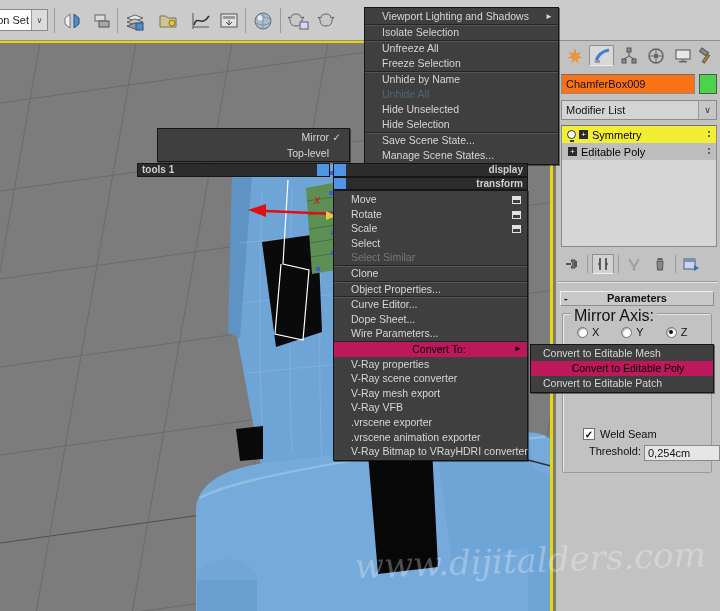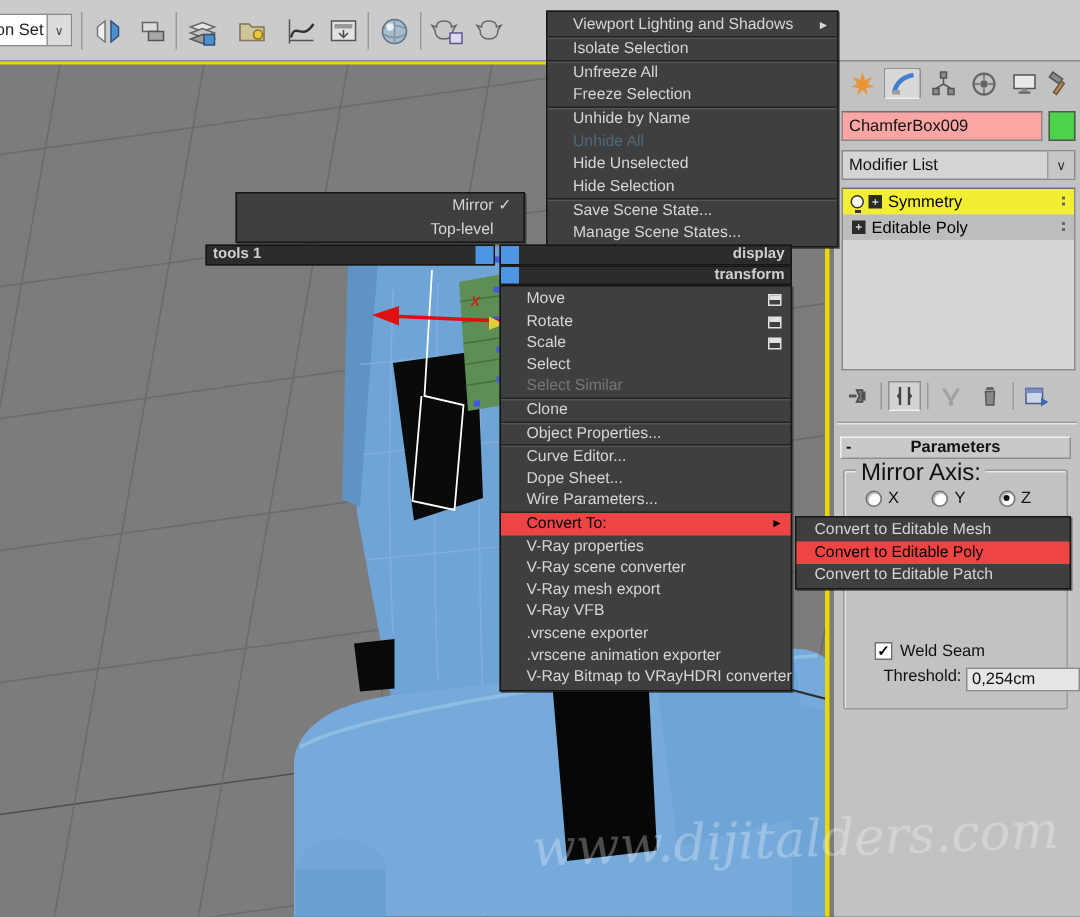--- a/index.html
+++ b/index.html
@@ -27,21 +27,21 @@
   
   #watermark { left:355px; top:540px; width:360px; height:50px; z-index:6;
                font-family:"DejaVu Serif", serif; font-style:italic; font-size:34px;
                color:rgba(255,255,255,0.28); transform:rotate(-2deg); pointer-events:none; white-space:nowrap; }
 
   
   #panel { left:556px; top:41px; width:164px; height:570px; background:#c2c2c2; z-index:2; }
   .ptab { position:absolute; top:4px; width:25px; height:21px; border:1px solid #c2c2c2;
           border-radius:2px; display:flex; align-items:center; justify-content:center; }
   .ptab.active { background:#d8d8d8; border:1px solid #8f8f8f; border-bottom-color:#efefef; }
-  #objname { left:5px; top:33px; width:134px; height:20px; background:#fca5a5;
+  #objname { left:5px; top:33px; width:134px; height:20px; background:#f97316;
              border:1px solid #8a8a8a; border-top-color:#6f6f6f; font-size:11px; color:#111;
              display:flex; align-items:center; padding-left:4px; }
   #objcolor { left:143px; top:33px; width:18px; height:20px; border:1px solid #555; }
   #modlist { left:5px; top:59px; width:156px; height:20px; background:#d4d4d4;
              border:1px solid #8a8a8a; font-size:11px; color:#111; display:flex; align-items:center; }
   #modlist .val { flex:1; padding-left:4px; }
   #modlist .chev { width:18px; height:100%; background:#c6c6c6; border-left:1px solid #9a9a9a;
                    display:flex; align-items:center; justify-content:center; font-size:9px; color:#333; }
   #stack { left:5px; top:84px; width:156px; height:122px; background:#d6d6d6;
            border:1px solid #8a8a8a; border-top-color:#6f6f6f; }
@@ -88,21 +88,21 @@
 
   
   .menu { position:absolute; background:#3f3f3f; border:1px solid #161616;
           box-shadow:1px 1px 0 rgba(0,0,0,.45); z-index:20; }
   .mi { position:relative; padding-left:17px; color:#d6d6d6; font-size:10.5px; white-space:nowrap; }
   .q1 .mi { height:15px; line-height:15px; }
   .q2 .mi { height:14.6px; line-height:14.6px; }
   .q3 .mi { height:15px; line-height:15px; padding-left:12px; }
   .mi.dis { color:#767676; }
   .mi.disblue { color:#4e6877; }
-  .mi.hl { background:#ef4444; color:#000; }
+  .mi.hl { background:#be185d; color:#000;text-align:center; }
   .mi .arrow { position:absolute; right:5px; top:0; font-size:8px; }
   .mi .sbox { position:absolute; right:6px; top:4px; width:9px; height:8px;
               border:1px solid #e2e2e2; background:linear-gradient(#e2e2e2 3px, transparent 3px); }
   .msep { height:1px; background:#242424; box-shadow:0 1px 0 #555; }
   .qbar { position:absolute; height:13.5px; background:#2c2c2c; border:1px solid #161616;
           color:#cfcfcf; font-size:10px; font-weight:bold; line-height:12px; z-index:21; }
   .qsq { position:absolute; top:0; width:12px; height:100%; background:#4e96e3; }
   #toolsbox { left:137px; top:128px; width:193px;margin-left:20px; }
   #toolsbox .mi { height:16px; line-height:16px; text-align:right; padding:0 8px 0 0; }
   #toolsbox .chk-mark { display:inline-block; width:12px; text-align:right; color:#d6d6d6; }

